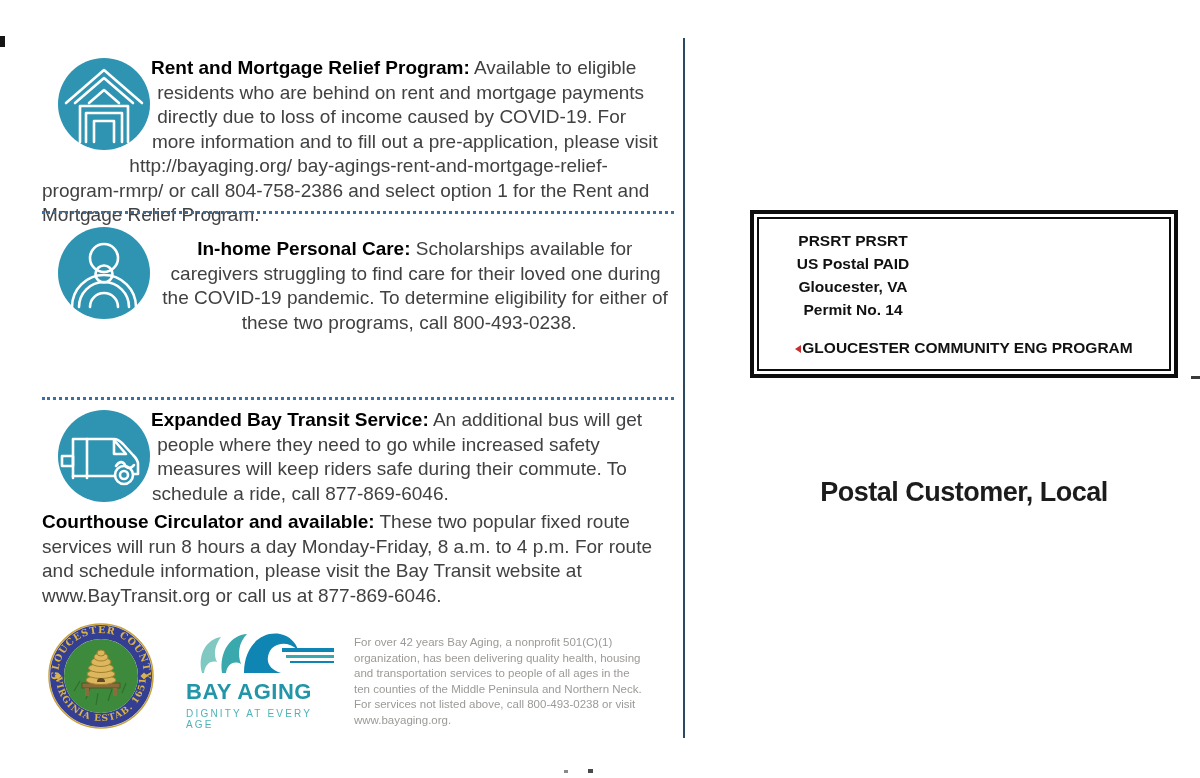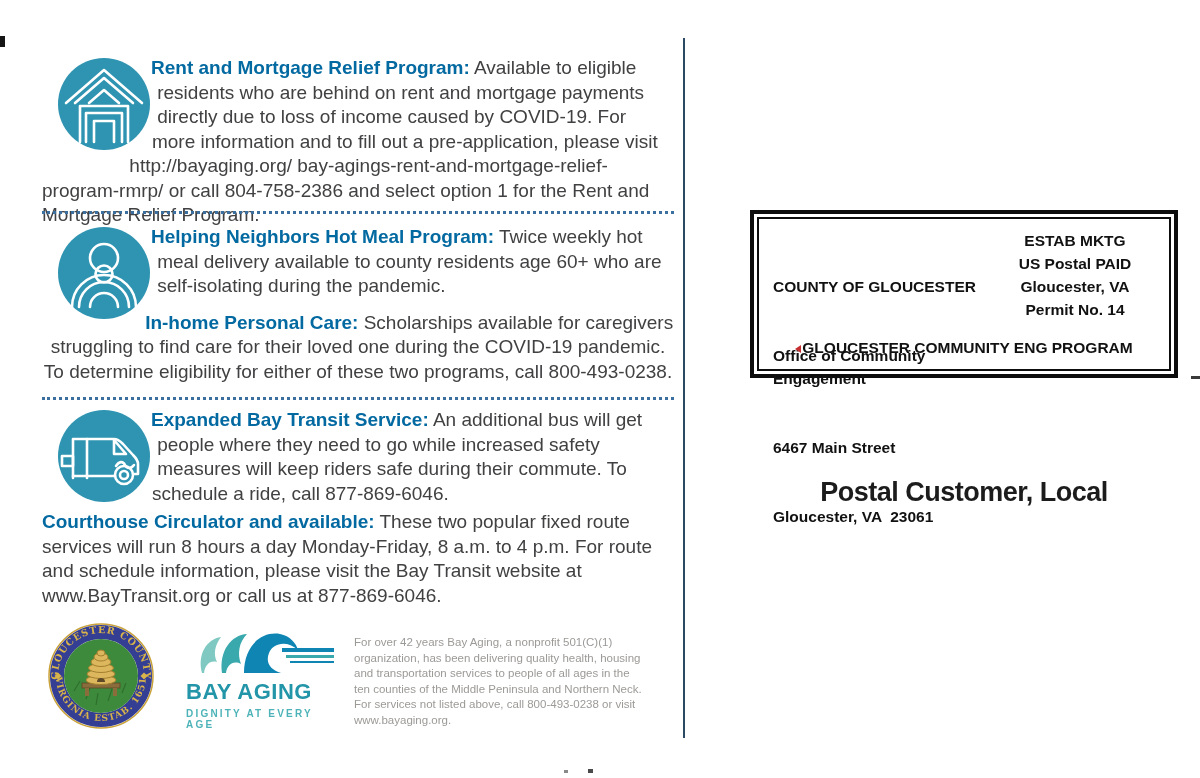--- a/index.html
+++ b/index.html
@@ -3,32 +3,32 @@
 <meta charset="utf-8">
 <style>
   html,body{margin:0;padding:0;background:#ffffff;}
   .canvas{position:relative;width:1200px;height:778px;background:#ffffff;overflow:hidden;
           font-family:"Liberation Sans",sans-serif;}
 
   
   .left-col{position:absolute;left:42px;top:56px;width:632px;height:690px;color:#414042;}
   .sec{position:absolute;left:0;width:632px;font-size:19px;line-height:24.5px;}
   .sec p{margin:0;}
-  .orange{color:#0369a1;font-weight:bold;}
+  .orange{color:#000000;font-weight:bold;}
   .circle-icon{float:left;width:92px;height:92px;margin:2px 12px 6px 16px;
                shape-outside:circle(50% at 50% 50%);}
   .circle-icon svg{display:block;}
   .dotsep{position:absolute;left:0;width:632px;height:0;border-top:3px dotted #3b6f9f;}
   .centered-para{text-align:center;margin-top:12px !important;}
 
   
   .logo-row{position:absolute;left:4px;top:565px;width:628px;display:flex;align-items:flex-start;}
   .bay-logo{margin-left:30px;margin-top:8px;width:152px;}
   .bay-name{font-size:22px;font-weight:bold;color:#2295a8;letter-spacing:0.5px;line-height:26px;}
-  .bay-tag{font-size:10px;font-weight:bold;color:#4db3b8;letter-spacing:2.2px;margin-top:3px;}
+  .bay-tag{font-size:10px;font-weight:normal;color:#4db3b8;letter-spacing:2.2px;margin-top:3px;}
   .fine-print{margin-left:16px;margin-top:14px;width:294px;font-size:11.5px;line-height:15.5px;
               color:#9c9a97;}
 
   
   .fold-line{position:absolute;left:683px;top:38px;width:2px;height:700px;background:#2c4963;}
 
   
   .mail-panel{position:absolute;left:750px;top:210px;width:428px;height:168px;box-sizing:border-box;
               border:4px solid #0d0d0d;padding:3px;background:#fff;}
   .mail-inner{position:relative;box-sizing:border-box;width:100%;height:100%;
@@ -82,21 +82,20 @@
           <circle cx="46" cy="46" r="46" fill="#2e94b1"></circle>
           <g fill="none" stroke="#ffffff" stroke-width="2.6" stroke-linecap="round">
             <path d="M14,80 A32,32 0 0 1 78,80"></path>
             <path d="M21,80 A25,25 0 0 1 71,80"></path>
             <path d="M32,80 A14,14 0 0 1 60,80"></path>
             <circle cx="46" cy="31" r="14"></circle>
             <circle cx="46" cy="47" r="8.5"></circle>
           </g>
         </svg>
       </span>
-      <p><b class="orange">Helping Neighbors Hot Meal Program:</b><span> Twice weekly hot meal delivery available to county residents age 60+ who are self-isolating during the pandemic.</span></p>
       <p class="centered-para"><b class="orange">In-home Personal Care:</b><span> Scholarships available for caregivers struggling to find care for their loved one during the COVID-19 pandemic. To determine eligibility for either of these two programs, call 800-493-0238.</span></p>
     </div>
 
     <div class="dotsep" style="top:341px;"></div>
 
     <div class="sec" style="top:352px;">
       <span class="circle-icon">
         <svg width="92" height="92" viewBox="0 0 92 92">
           <circle cx="46" cy="46" r="46" fill="#2e94b1"></circle>
           <g fill="none" stroke="#ffffff" stroke-width="2.6" stroke-linejoin="round" stroke-linecap="round">
@@ -174,28 +173,22 @@
 
       <div class="fine-print">For over 42 years Bay Aging, a nonprofit 501(C)(1) organization, has been delivering quality health, housing and transportation services to people of all ages in the ten counties of the Middle Peninsula and Northern Neck. For services not listed above, call 800-493-0238 or visit www.bayaging.org.</div>
     </div>
   </div>
 
   <div class="fold-line"></div>
 
   <div class="mail-panel">
     <div class="mail-inner">
       <div class="mail-cols">
-        <div class="sender">
-          <div>COUNTY OF GLOUCESTER</div>
-          <div>Office of Community Engagement</div>
-          <div>6467 Main Street</div>
-          <div>Gloucester, VA  23061</div>
-        </div>
         <div class="permit">
-          <div>ESTAB MKTG</div>
+          <div>PRSRT PRSRT</div>
           <div>US Postal PAID</div>
           <div>Gloucester, VA</div>
           <div>Permit No. 14</div>
         </div>
       </div>
       <div class="program-line"><span class="red-mark"></span><span>GLOUCESTER COMMUNITY ENG PROGRAM</span></div>
     </div>
   </div>
 
   <div class="addressee">Postal Customer, Local</div>

